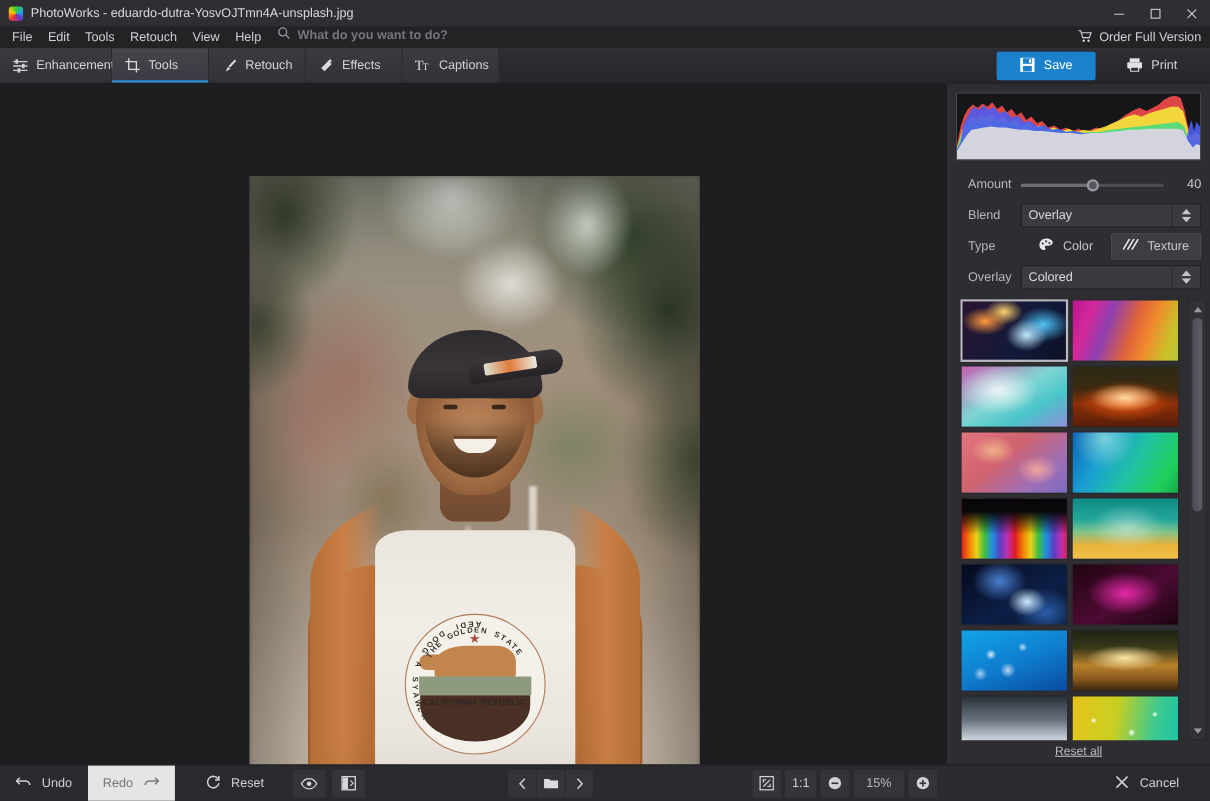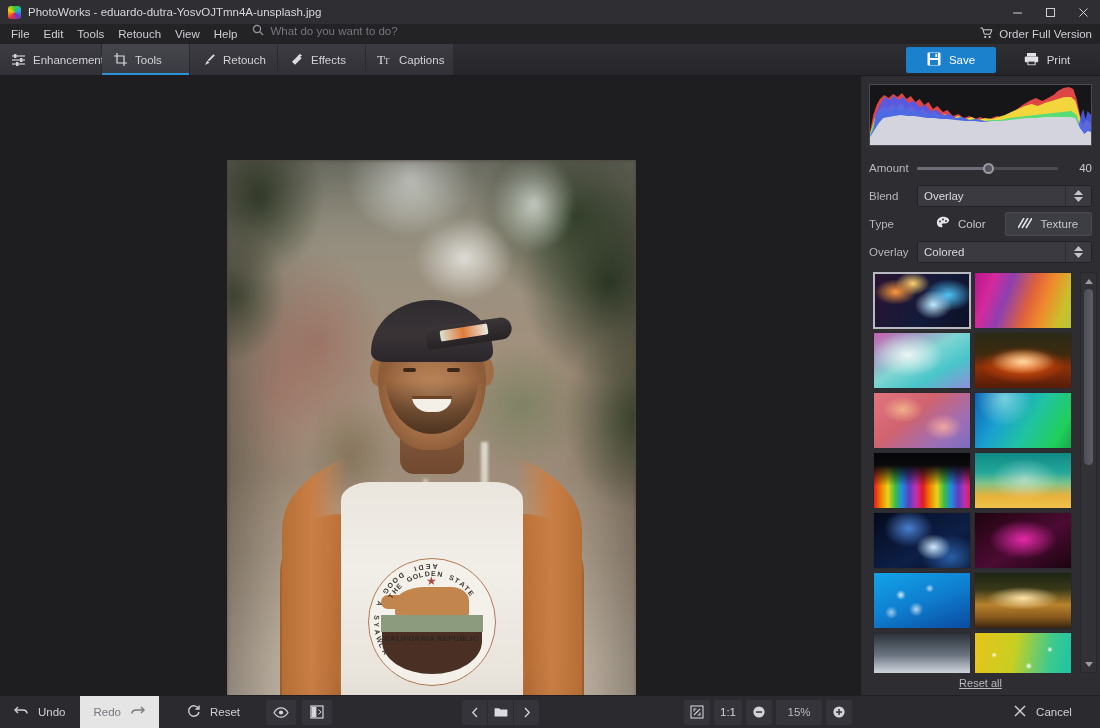--- a/index.html
+++ b/index.html
@@ -27,21 +27,21 @@
 
   
   .menubar{
     height:20px; background:#232326; display:flex; align-items:flex-start; padding-left:4px;
     flex:0 0 20px; position:relative;
   }
   .menu-item{ padding:0 7px; line-height:20px; font-size:11.5px; color:#cfcfd3; }
   .search-wrap{ display:flex; align-items:center; margin-left:8px; gap:6px; }
   .search-input{
     background:transparent; border:0; outline:0; color:#7e7e86; font-size:11.5px;
-    font-family:"Liberation Sans", sans-serif; width:230px;
+    font-family:"Liberation Sans", sans-serif; width:230px;font-weight:bold;
   }
   .search-input::placeholder{ color:#76767e; }
   .order-full{
     position:absolute; right:8px; top:0; height:20px; display:flex; align-items:center; gap:6px;
     color:#cfcfd3; font-size:11.5px;
   }
 
   
   .tabbar{
     height:32px; flex:0 0 32px; background:linear-gradient(#3a3a40,#313136);
@@ -228,21 +228,21 @@
   }
   .hist svg{ display:block; width:100%; height:100%; }
 
   .panel-head{
     height:26px; display:flex; align-items:center; justify-content:center; position:relative;
     background:#333338; border-top:1px solid #26262a; border-bottom:1px solid #26262a;
     color:#e2e2e6; font-size:11.5px; font-weight:bold;
   }
   .panel-head .back{ position:absolute; left:10px; top:0; height:26px; display:flex; align-items:center; color:#d8d8dc; }
 
-  .ctrl{ padding:0 8px; }
+  .ctrl{ padding:0 8px;margin-left:11px; }
   .row{ display:flex; align-items:center; height:28px; }
   .row .lbl{ width:48px; flex:0 0 48px; color:#b6b6bc; font-size:11.5px; }
   .slider{ flex:1 1 auto; position:relative; height:12px; display:flex; align-items:center; margin-right:10px;}
   .slider .track{ position:absolute; left:0; right:0; height:3px; border-radius:2px; background:#4c4c53; }
   .slider .fill{ position:absolute; left:0; height:3px; border-radius:2px; background:#6e6e77; width:50%; }
   .slider .thumb{
     position:absolute; left:50%; width:11px; height:11px; margin-left:-5px; border-radius:50%;
     background:#55555d; border:2px solid #9a9aa2;
   }
   .row .val{ width:24px; text-align:right; color:#c9c9cf; font-size:11.5px; }

